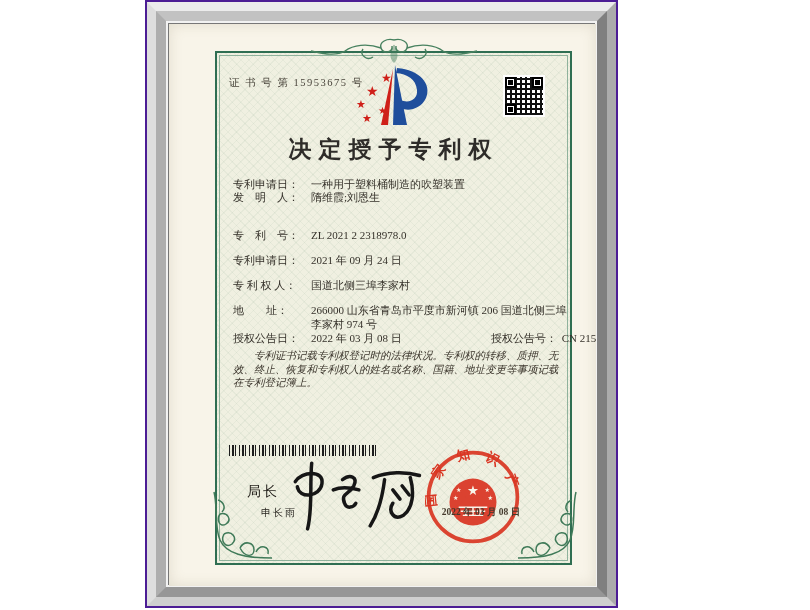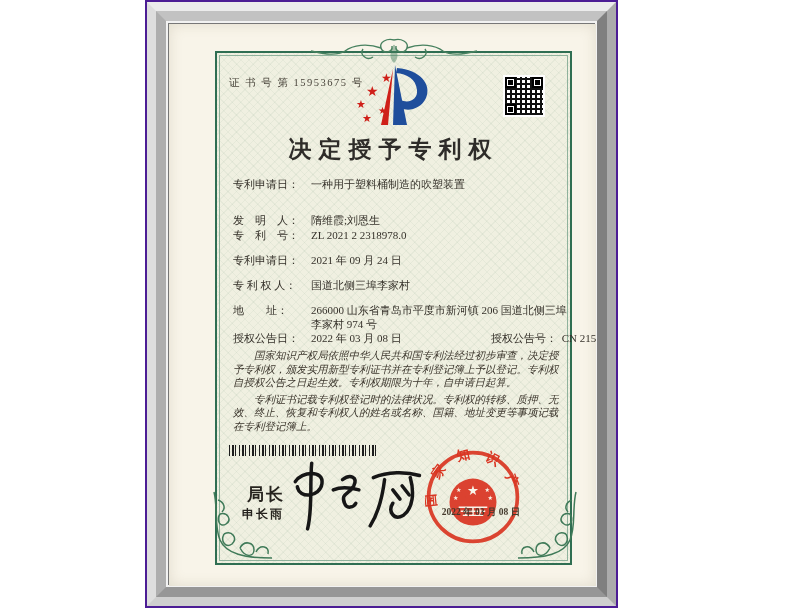--- a/index.html
+++ b/index.html
@@ -85,22 +85,22 @@
     font-style:italic;
   }
 
   .barcode{
     position:absolute;left:60px;top:421px;width:148px;height:11px;
     background:repeating-linear-gradient(90deg,
       #1d1d1d 0 1px,transparent 1px 3px,
       #1d1d1d 3px 5px,transparent 5px 6px,
       #1d1d1d 6px 7px,transparent 7px 10px);
   }
-  .director-label{position:absolute;left:78px;top:459px;font-size:17px;font-weight:bold;color:#26231e;letter-spacing:2px;}
-  .director-name{position:absolute;left:73px;top:482px;font-size:12px;font-weight:bold;color:#26231e;letter-spacing:2px;}
+  .director-label{position:absolute;left:78px;top:459px;font-size:14px;font-weight:normal;color:#26231e;letter-spacing:2px;}
+  .director-name{position:absolute;left:92px;top:482px;font-size:10px;font-weight:normal;color:#26231e;letter-spacing:2px;}
   .signature{position:absolute;left:116px;top:428px;width:154px;height:84px;}
 
   .seal{position:absolute;left:256px;top:425px;width:96px;height:96px;}
   .seal-date{
     position:absolute;left:262px;top:482px;width:100px;text-align:center;
     font-size:9.5px;font-weight:bold;color:#43392c;white-space:nowrap;
   }
 
   .pageinfo{
     position:absolute;left:46px;right:24px;top:518px;text-align:center;
@@ -183,21 +183,21 @@
         <div class="finder f-tr"></div>
         <div class="finder f-bl"></div>
       </div>
 
       <div class="title">决定授予专利权</div>
 
       <div class="row" style="top:154px">
         <span class="lab">专利申请日：</span>
         <span class="val">一种用于塑料桶制造的吹塑装置</span>
       </div>
-      <div class="row" style="top:190px">
+      <div class="row" style="top:167px">
         <span class="lab">发　明　人：</span>
         <span class="val">隋维霞;刘恩生</span>
       </div>
       <div class="row" style="top:205px">
         <span class="lab">专　利　号：</span>
         <span class="val">ZL 2021 2 2318978.0</span>
       </div>
       <div class="row" style="top:230px">
         <span class="lab">专利申请日：</span>
         <span class="val">2021 年 09 月 24 日</span>
@@ -213,21 +213,20 @@
       <div class="row" style="top:308px">
         <span class="lab">授权公告日：</span>
         <span class="val">2022 年 03 月 08 日</span>
         <span class="pair2">
           <span class="lab2">授权公告号：</span>
           <span>CN 215970044 U</span>
         </span>
       </div>
 
       <div class="paras">
-        <p>国家知识产权局依照中华人民共和国专利法经过初步审查，决定授予专利权，颁发实用新型专利证书并在专利登记簿上予以登记。专利权自授权公告之日起生效。专利权期限为十年，自申请日起算。</p>
         <p>专利证书记载专利权登记时的法律状况。专利权的转移、质押、无效、终止、恢复和专利权人的姓名或名称、国籍、地址变更等事项记载在专利登记簿上。</p>
       </div>
 
       <div class="barcode"></div>
       <div class="director-label">局长</div>
       <div class="director-name">申长雨</div>
 
       <svg class="signature" viewBox="0 0 150 80">
         <g stroke="#161616" stroke-width="3.4" fill="none" stroke-linecap="round">
           <path d="M26,10 C24,32 27,54 22,74"></path>

